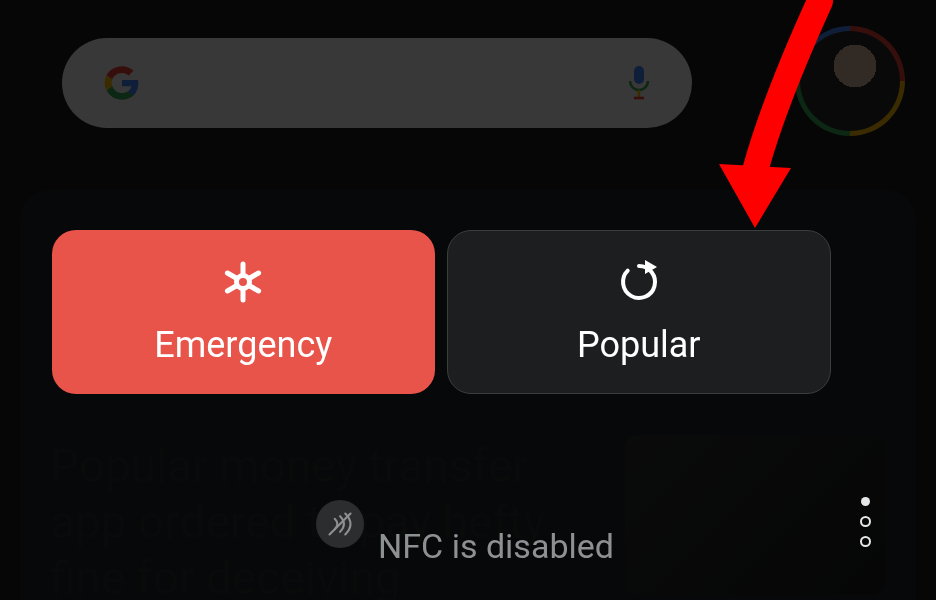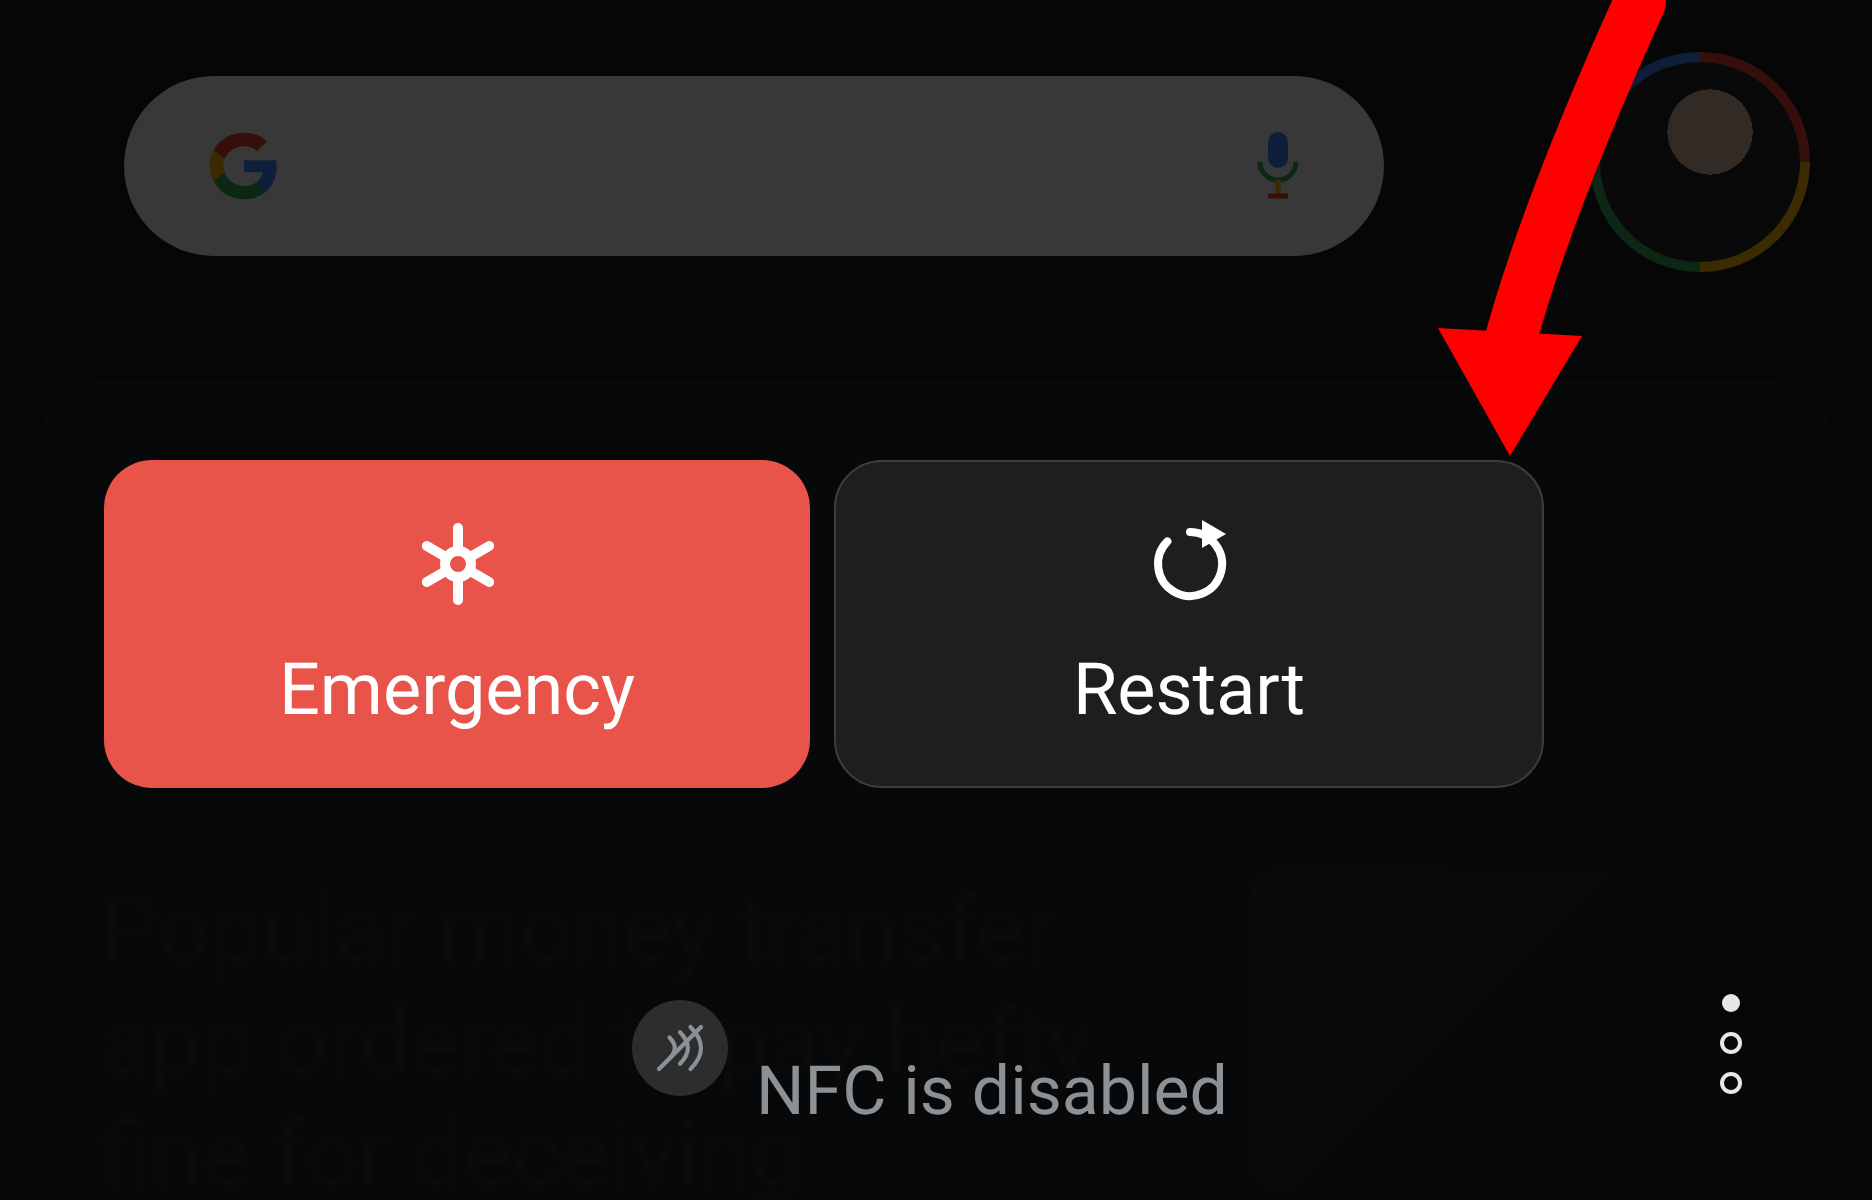--- a/index.html
+++ b/index.html
@@ -39,21 +39,21 @@
     position: absolute; left: 50px; top: 438px; width: 540px;
     color: #2a2b2c; font-size: 46px; line-height: 1.22; font-weight: 400;
   }
   .feed-thumb {
     position: absolute; left: 625px; top: 435px; width: 260px; height: 160px;
     border-radius: 14px; background: linear-gradient(135deg,#2d2f31,#1a1b1c);
   }
 
   
   .power-menu {
-    position: absolute; left: 52px; top: 230px; width: 720px; height: 164px;
+    position: absolute; left: 52px; top: 230px; width: 779px; height: 164px;
     display: flex; gap: 12px;
   }
   .power-btn {
     flex: 1; height: 164px; border-radius: 24px; display: flex; flex-direction: column;
     align-items: center; justify-content: center; gap: 18px;
     color: #ffffff; font-size: 36px; font-weight: 400;
   }
   .power-btn.emergency { background: #e8534a; }
   .power-btn.dark { background: #1d1e20; border: 1px solid #3c3d3f; }
   .pbicon { width: 48px; height: 48px; display: flex; align-items: center; justify-content: center; }
@@ -133,21 +133,21 @@
   </div>
 
 
   <div class="power-btn dark">
     <span class="pbicon">
       <svg viewBox="0 0 48 48" width="48" height="48">
         <path d="M24 8 a16 16 0 1 1 -11.3 4.7" stroke="#ffffff" stroke-width="4" fill="none" stroke-linecap="round"></path>
         <polygon points="30,2 30,16 42,9" fill="#ffffff"></polygon>
       </svg>
     </span>
-    <span>Restart</span>
+    <span>Popular</span>
   </div>
 </div>
 
 <div class="toast">
   <span class="toast-badge">
     <svg viewBox="0 0 32 32" width="28" height="28">
       <g stroke="#8e9193" stroke-width="2.4" fill="none" stroke-linecap="round">
         <path d="M10 22c2-2 3-4 3-6s-1-4-3-6"></path>
         <path d="M16 25c3-3 4.5-6 4.5-9s-1.5-6-4.5-9"></path>
         <path d="M22 28c4-4 6-8 6-12s-2-8-6-12"></path>

